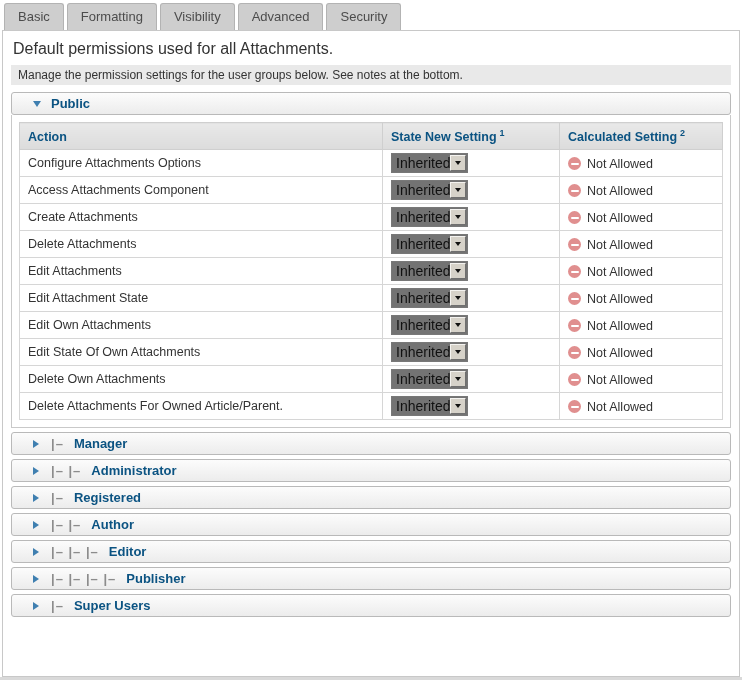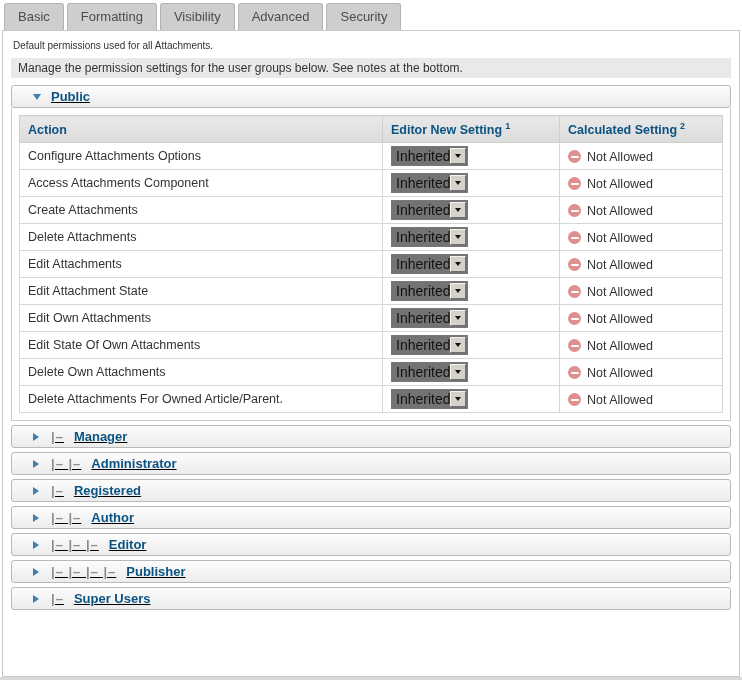--- a/index.html
+++ b/index.html
@@ -43,40 +43,39 @@
   .content {
     position:relative; z-index:1;
     margin:0 2px;
     border:1px solid #c8c8c8;
     background:#fff;
     height:647px;
     overflow:hidden;
   }
   .page-title {
     padding:9px 10px 7px;
-    font-size:10px; color:#333;
+    font-size:16px; color:#333;
   }
   .note-bar {
     margin:0 8px;
     background:#e9e9e9;
     padding:3px 7px;
     font-size:12px; color:#333;
   }
 
   
   .group-bar {
     margin:7px 8px 0;
     height:23px;
     border:1px solid #b9b9b9;
     border-radius:3px;
     background:linear-gradient(#fcfcfc,#ececec);
     display:flex; align-items:center;
     padding:0 8px;
     cursor:pointer;
-    text-decoration:underline;
   }
   .collapsed-groups .group-bar { margin-top:4px; }
   .tri { display:inline-block; width:0; height:0; margin-left:13px; }
   .tri.down {
     border-left:4.5px solid transparent;
     border-right:4.5px solid transparent;
     border-top:6px solid var(--triangle);
   }
   .tri.right {
     border-top:4.5px solid transparent;
@@ -197,21 +196,21 @@
   <div class="group-body">
     <table class="perm-table">
       <colgroup>
           <col class="c1">
           <col class="c2">
           <col class="c3">
         </colgroup>
       <thead>
         <tr>
           <th><span>Action</span><sup></sup></th>
-          <th><span>Editor New Setting</span><sup>1</sup></th>
+          <th><span>State New Setting</span><sup>1</sup></th>
           <th><span>Calculated Setting</span><sup>2</sup></th>
         </tr>
       </thead>
       <tbody>
           <tr>
             <td>Configure Attachments Options</td>
             <td><div class="select">
                 <span class="select-value">Inherited</span>
                 <span class="select-btn">
                   <span class="select-arrow"></span>

